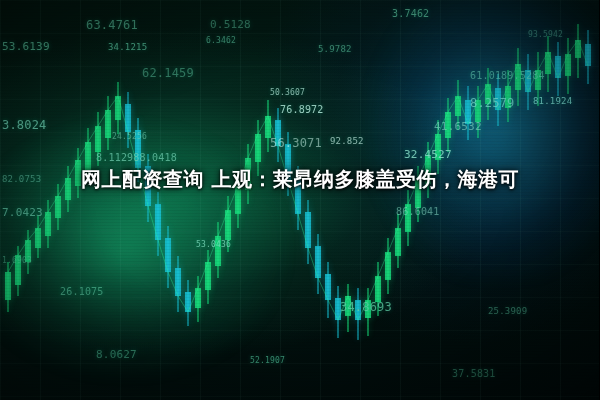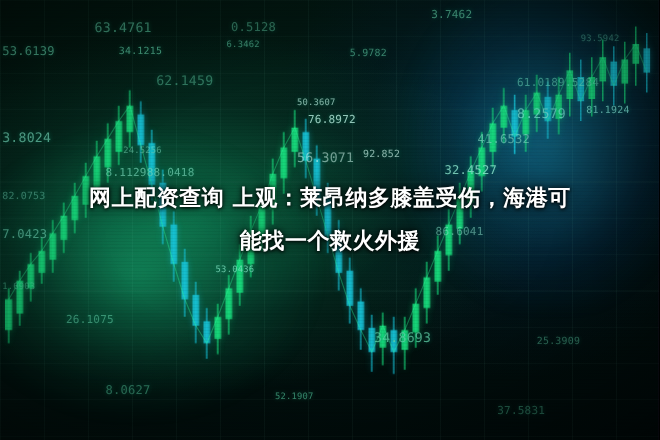--- a/index.html
+++ b/index.html
@@ -399,16 +399,15 @@
       <div class="num" style="left: 96px; top: 348px; color: rgb(79, 192, 152); font-size: 11px; opacity: 0.62; text-shadow: rgba(20, 200, 150, 0.5) 0px 0px 4px;">8.0627</div>
       <div class="num" style="left: 250px; top: 356px; color: rgb(79, 192, 152); font-size: 8px; opacity: 0.75; text-shadow: rgba(20, 200, 150, 0.5) 0px 0px 4px;">52.1907</div>
       <div class="num" style="left: 452px; top: 368px; color: rgb(79, 192, 152); font-size: 10px; opacity: 0.48; text-shadow: rgba(20, 200, 150, 0.5) 0px 0px 4px;">37.5831</div>
     </div>
 
   <div class="scanline"></div>
   <div class="vignette"></div>
 
   <div class="headline">
     <span class="line">网上配资查询 上观：莱昂纳多膝盖受伤，海港可</span>
-    <span class="line">能找一个救火外援</span>
   </div>
 
 </div>
 
 </body></html>

